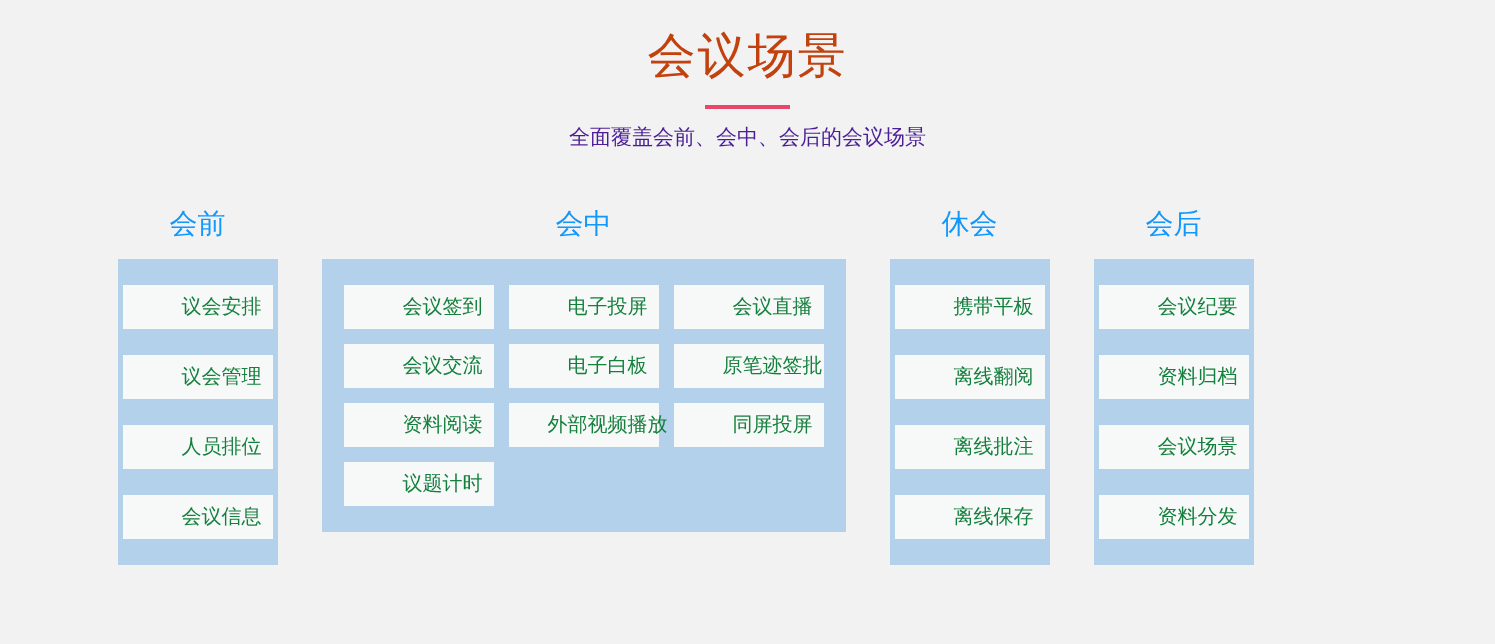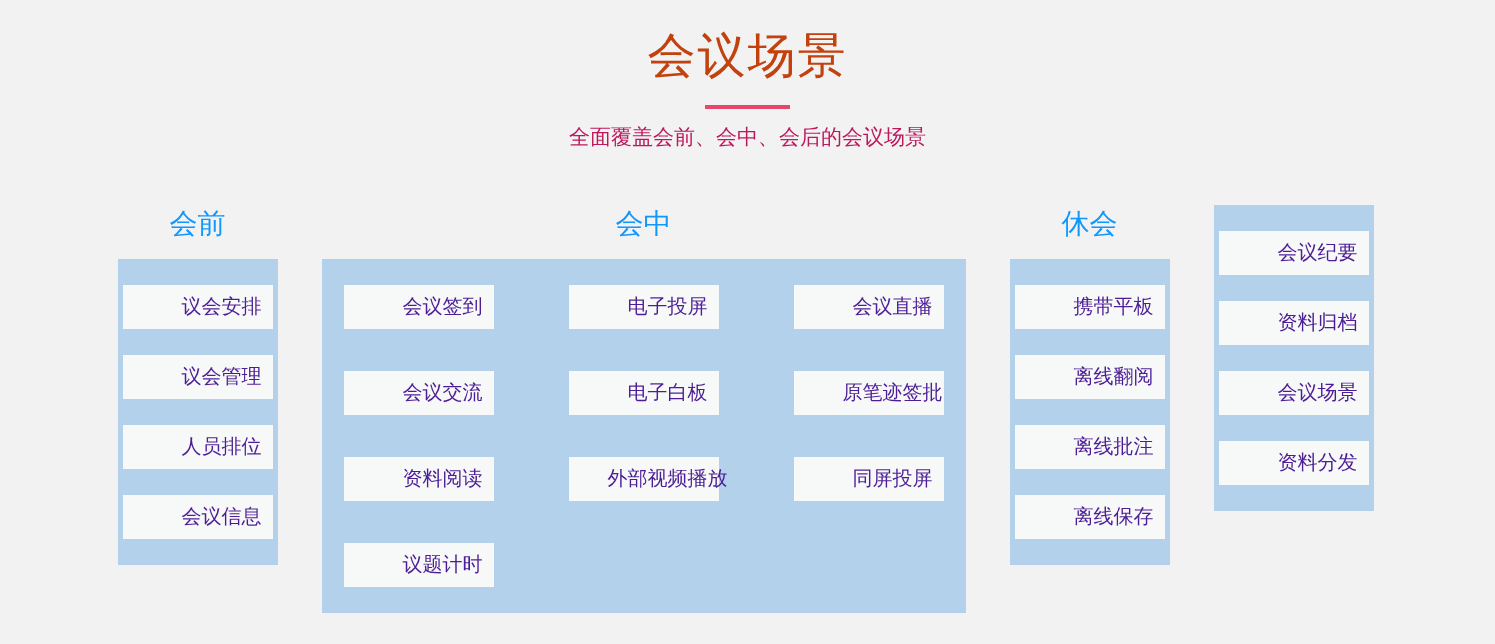--- a/index.html
+++ b/index.html
@@ -18,60 +18,60 @@
     letter-spacing: 2px;
   }
   .underline {
     width: 85px; height: 4px;
     margin: 22px auto 0 auto;
     background: #e8476b;
   }
   .subtitle {
     margin-top: 14px;
     font-size: 21px;
-    color: #be185d;
+    color: #4c1d95;
     font-weight: 400;
   }
   .columns {
     width: 1260px;
     margin: 54px auto 0 auto;
     display: flex;
     gap: 44px;
     align-items: flex-start;
   }
   .column { flex: none; }
   .col-narrow { width: 160px; }
-  .col-wide { width: 644px; }
+  .col-wide { width: 524px; }
   .col-label {
     font-size: 28px;
     line-height: 38px;
     color: #1297fb;
     text-align: center;
     margin-bottom: 16px;
     font-weight: 400;
   }
   .panel { background: #b3d1eb; }
   .panel-stack {
     display: flex;
     flex-direction: column;
     align-items: center;
     gap: 26px;
     padding: 26px 20px;
   }
   .panel-grid {
     display: grid;
     grid-template-columns: repeat(3, 150px);
     justify-content: space-between;
-    row-gap: 42px;
+    row-gap: 15px;
     padding: 26px 22px;
   }
   .feature {
     width: 150px; height: 44px;
     background: #f7f8f8;
-    color: #4c1d95;
+    color: #15803d;
     font-size: 20px;
     display: flex;
     align-items: center;
     justify-content: center;
     white-space: nowrap;
     padding-left: 48px;
   }
 </style>
 </head>
 <body>
@@ -114,20 +114,21 @@
     <div class="col-label">休会</div>
     <div class="panel panel-stack">
       <div class="feature">携带平板</div>
       <div class="feature">离线翻阅</div>
       <div class="feature">离线批注</div>
       <div class="feature">离线保存</div>
     </div>
   </div>
 
   <div class="column col-narrow">
+    <div class="col-label">会后</div>
     <div class="panel panel-stack">
       <div class="feature">会议纪要</div>
       <div class="feature">资料归档</div>
       <div class="feature">会议场景</div>
       <div class="feature">资料分发</div>
     </div>
   </div>
 
 </div>
 

